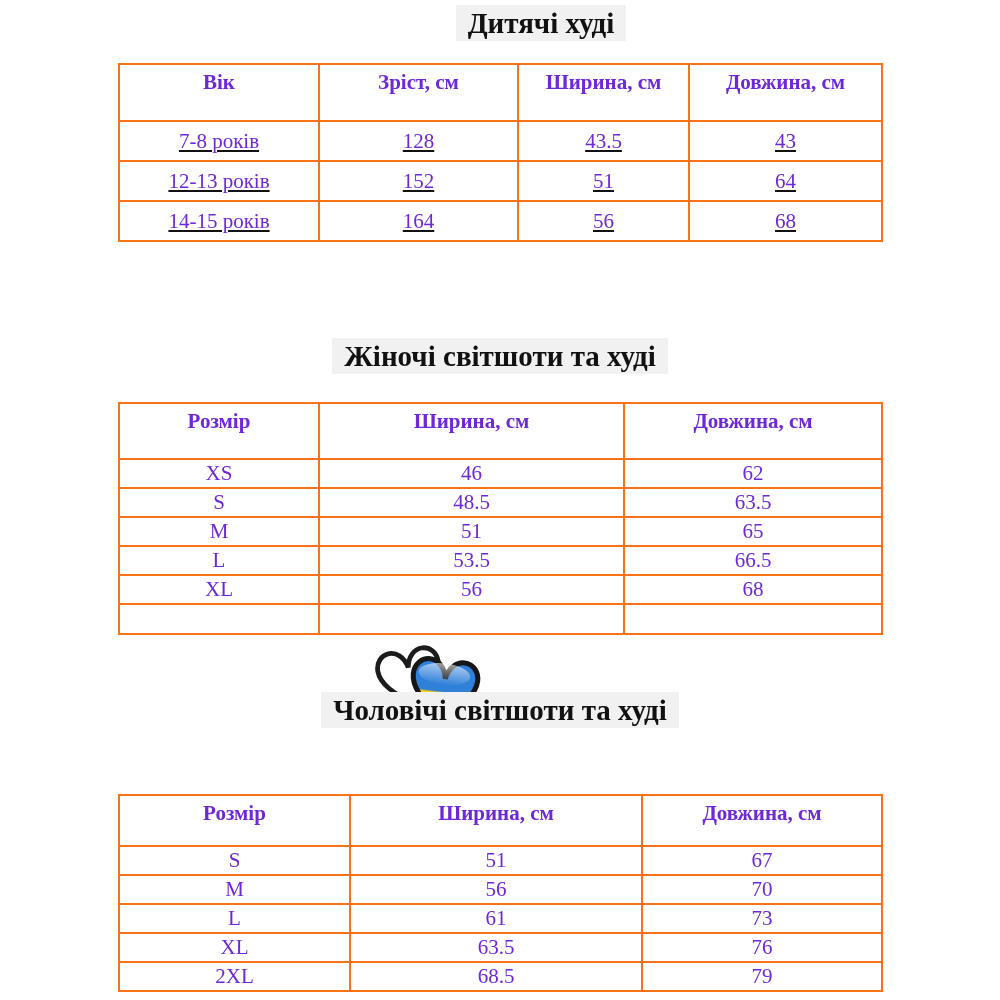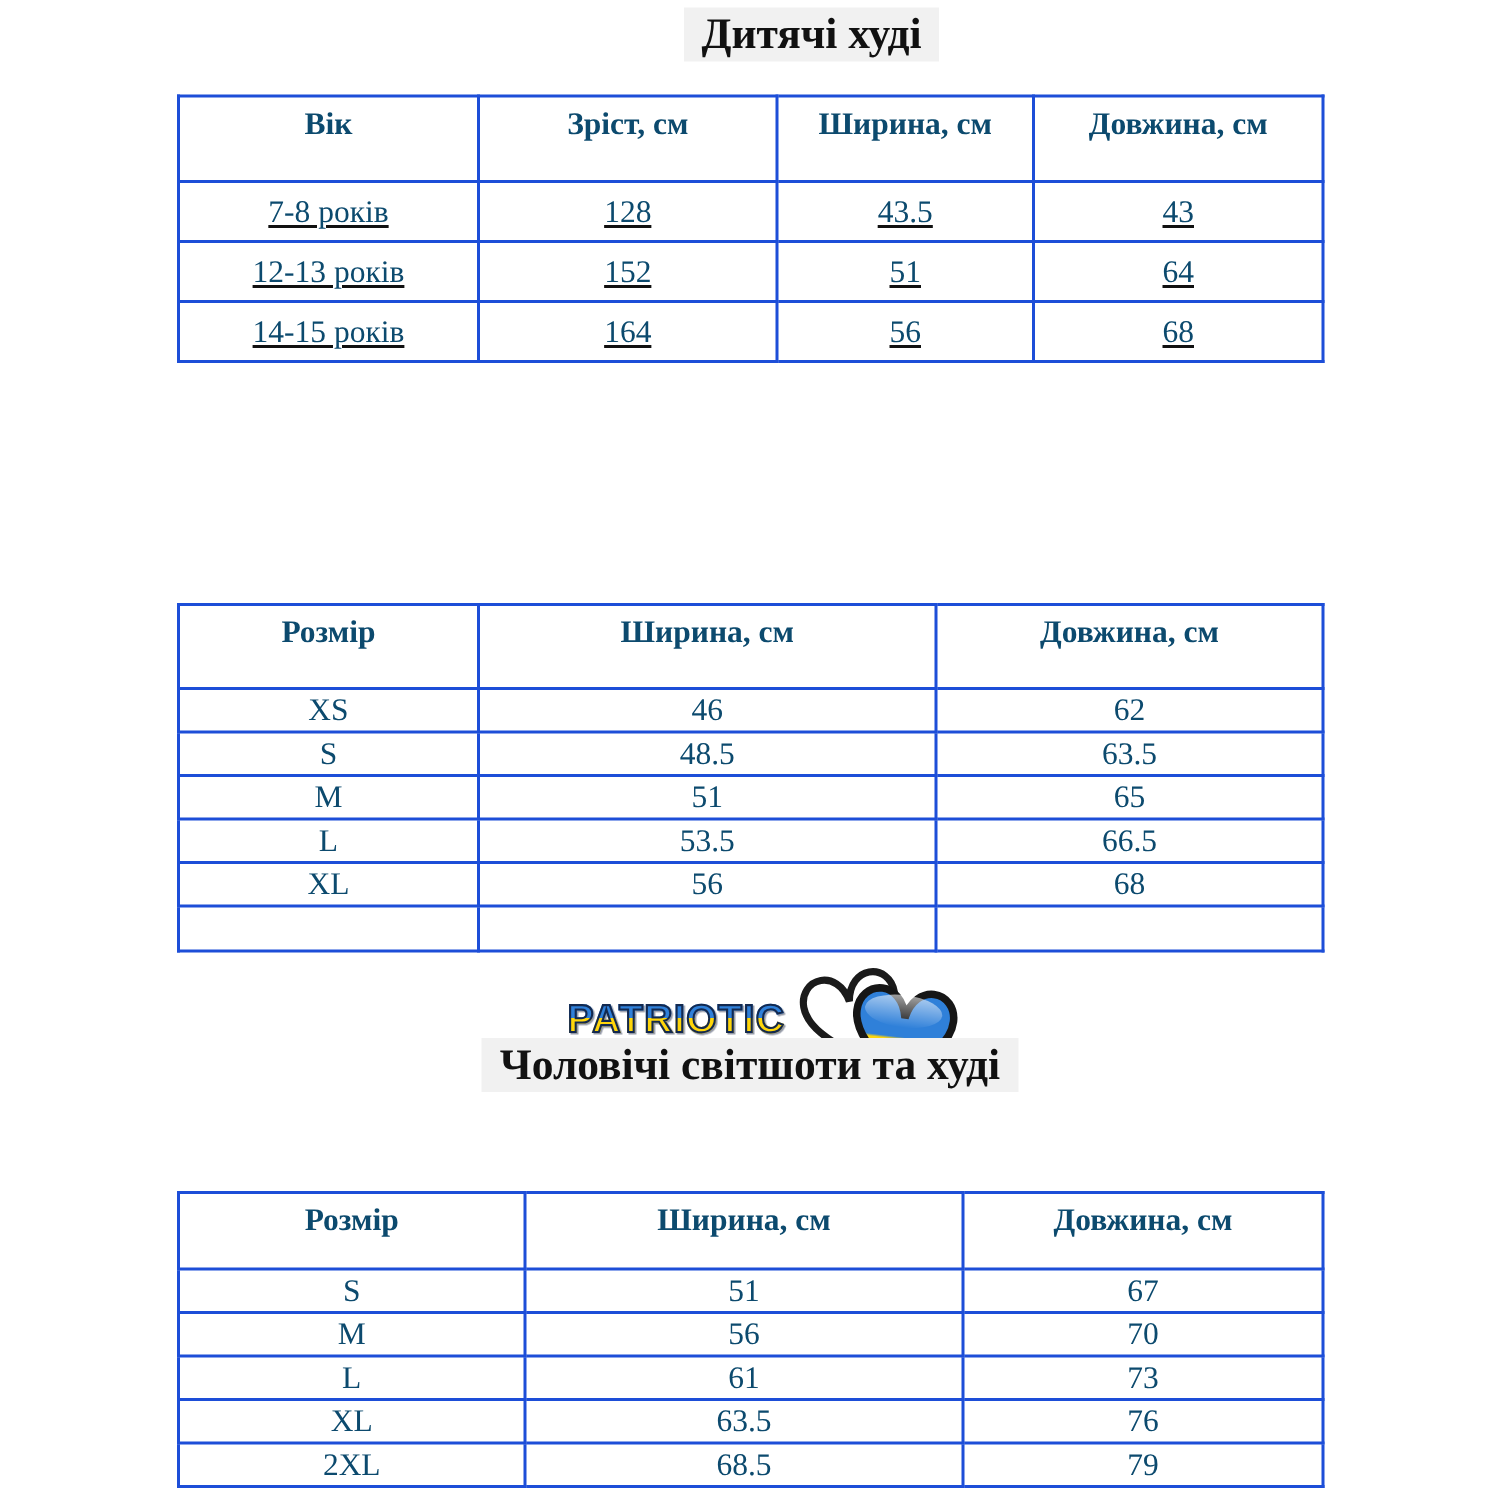--- a/index.html
+++ b/index.html
@@ -17,22 +17,22 @@
   #title-children { top:5px;margin-left:41px; }
   #title-women   { top:338px; }
   #title-men     { top:692px; }
 
   table.size-table {
     position:absolute; left:118px; width:763px;
     border-collapse:collapse; table-layout:fixed;
     background:#ffffff;
   }
   .size-table th, .size-table td {
-    border:2px solid #1d4ed8; text-align:center; overflow:hidden;
-    font-size:21px; color:#0c4a6e;
+    border:2px solid #f97316; text-align:center; overflow:hidden;
+    font-size:21px; color:#6d28d9;
   }
   .size-table th { font-weight:bold; vertical-align:top; padding-top:5px; }
   #table-children { top:63px; }
   #table-children tr.hrow { height:57px; }
   #table-children tr.drow { height:40px;text-decoration:underline; }
   #table-women { top:402px; }
   #table-women tr.hrow { height:56px; }
   #table-women tr.drow { height:29px; }
   #table-women tr.erow { height:30px; }
   #table-men { top:794px; }
@@ -96,20 +96,23 @@
       </tr>
       <tr class="drow">
         <td>14-15 років</td>
         <td>164</td>
         <td>56</td>
         <td>68</td>
       </tr>
     </tbody>
   </table>
 
+  <div class="doc-title" id="title-women">
+    <span>Жіночі світшоти та худі</span>
+  </div>
   <table class="size-table" id="table-women">
     <colgroup>
         <col style="width:200px">
         <col style="width:305px">
         <col style="width:258px">
       </colgroup>
     <thead>
       <tr class="hrow">
         <th>Розмір</th>
         <th>Ширина, см</th>
@@ -144,24 +147,20 @@
       </tr>
       <tr class="erow">
         <td></td>
         <td></td>
         <td></td>
       </tr>
     </tbody>
   </table>
 
   <div class="logo">
-    <div class="logo-text">
-      <span class="logo-line">PATRIOTIC</span><br>
-      <span class="logo-line lav">LAV</span>
-    </div>
     <svg class="hearts" width="108" height="88" viewBox="0 0 108 88">
       <defs>
         <linearGradient id="flagGrad" x1="0" y1="0" x2="0" y2="1">
           <stop offset="0" stop-color="#2f80d9"></stop>
           <stop offset="0.53" stop-color="#2f80d9"></stop>
           <stop offset="0.56" stop-color="#ffd60a"></stop>
           <stop offset="1" stop-color="#ffd60a"></stop>
         </linearGradient>
         <linearGradient id="glossGrad" x1="0" y1="0" x2="0" y2="1">
           <stop offset="0" stop-color="#ffffff" stop-opacity="0.6"></stop>

